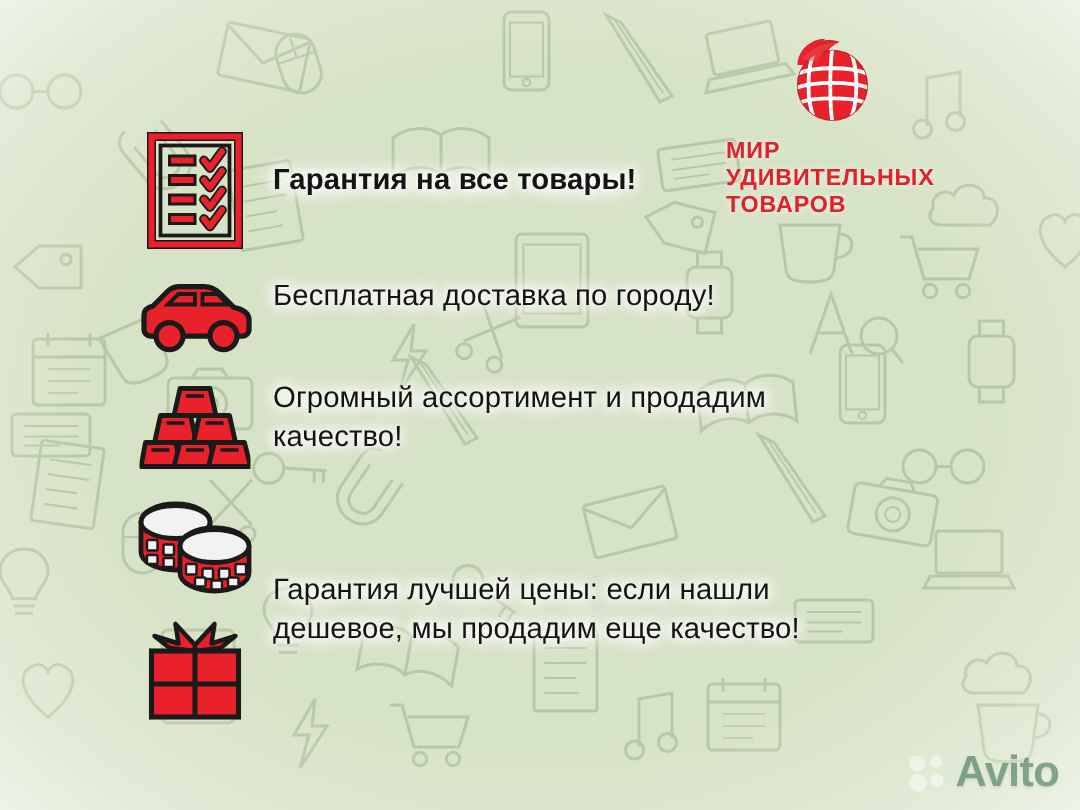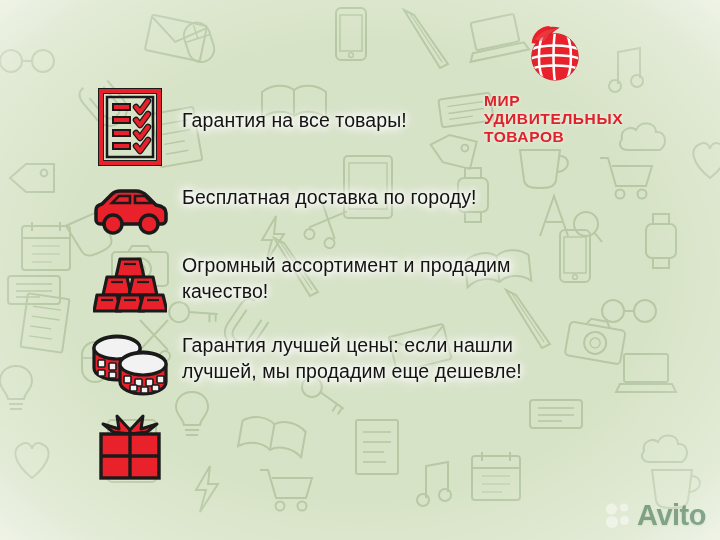--- a/index.html
+++ b/index.html
@@ -93,33 +93,33 @@
     padding-top: 2px;
     text-shadow:
        0 0 7px #ffffff, 0 0 7px #ffffff, 0 0 12px #ffffff,
        0 0 16px #ffffff, 0 0 22px rgba(255,255,255,.9);
   }
   .row-text .l { display: block; white-space: nowrap; }
 
   
   #row-0 { height: 86px; }
   #row-0 .row-icon { padding-top: 2px; }
-  #row-0 .row-text { padding-top: 22px; }
+  #row-0 .row-text { padding-top: 22px; font-weight: bold; }
 
   #row-1 { height: 76px; }
   #row-1 .row-icon { padding-top: 14px; }
   #row-1 .row-text { padding-top: 13px; }
 
   #row-2 { height: 80px; }
   #row-2 .row-icon { padding-top: 5px; }
   #row-2 .row-text { padding-top: 5px; }
 
   #row-3 { height: 80px; }
   #row-3 .row-icon { padding-top: 6px; }
-  #row-3 .row-text { padding-top: 5px; }
+  #row-3 .row-text { padding-top: 5px; margin-top: 48px; }
 
   #row-4 { height: 86px; }
   #row-4 .row-icon { padding-top: 4px; }
   #row-4 .row-text { padding-top: 9px; }
 
   
   #avito {
     position: absolute;
     right: 14px;
     bottom: 8px;
@@ -442,21 +442,21 @@
             <rect x="56" y="45" width="7" height="7" rx="1"></rect>
             <rect x="67" y="42" width="7" height="7" rx="1"></rect>
             <rect x="40" y="51" width="7" height="6" rx="1"></rect>
             <rect x="51" y="53" width="7" height="6" rx="1"></rect>
             <rect x="62" y="51" width="7" height="6" rx="1"></rect>
           </g>
         </svg>
       </div>
       <div class="row-text">
         <span class="l">Гарантия лучшей цены: если нашли</span>
-        <span class="l">лучшей, мы продадим еще дешевле!</span>
+        <span class="l">дешевое, мы продадим еще качество!</span>
       </div>
     </div>
 
     <div class="row" id="row-4">
       <div class="row-icon">
         <svg width="70" height="70" viewBox="0 0 70 70">
 
           <g fill="#e8212a" stroke="#1a1a1a" stroke-width="3" stroke-linejoin="round">
             <path d="M35 18 L22 4 L24 17 L8 12 L18 20 L35 22 Z"></path>
             <path d="M35 18 L48 4 L46 17 L62 12 L52 20 L35 22 Z"></path>

